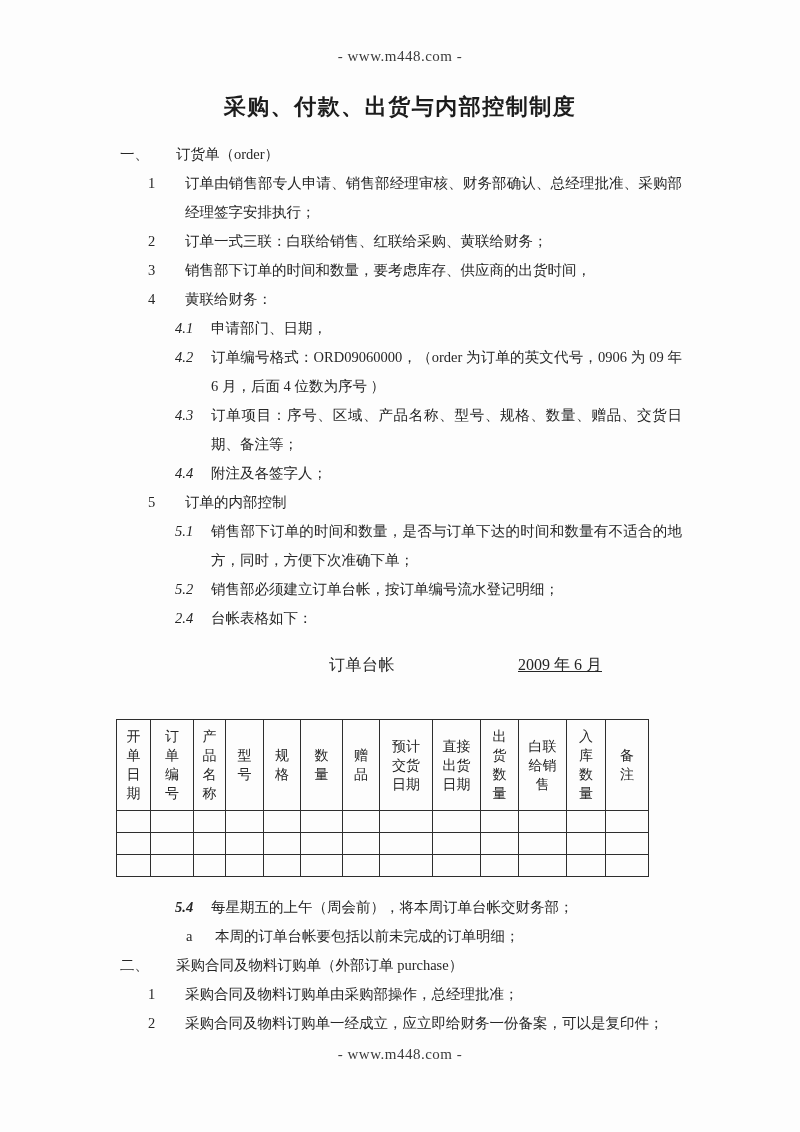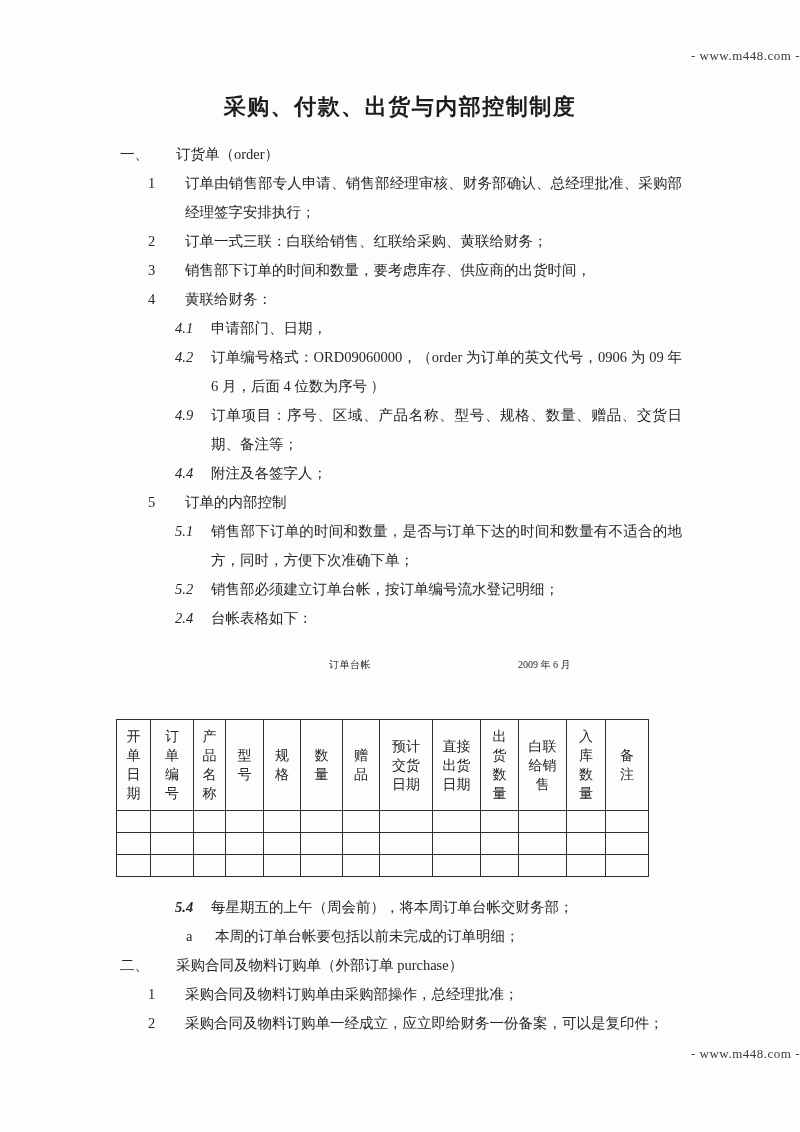--- a/index.html
+++ b/index.html
@@ -6,22 +6,22 @@
   .page{
     position:relative;
     width:800px;height:1132px;
     background:#fdfdfd;
     font-family:"Liberation Serif","DejaVu Serif",serif;
     color:#262626;
     overflow:hidden;
   }
   .runner{
     position:absolute;left:0;width:800px;
-    text-align:right;
-    font-size:13px;color:#3a3a3a;letter-spacing:0.5px;
+    text-align:center;
+    font-size:15px;color:#3a3a3a;letter-spacing:0.5px;
   }
   .runner.head{top:48px;}
   .runner.foot{top:1046px;}
   .doc-title{
     position:absolute;top:92px;left:0;width:800px;
     margin:0;text-align:center;
     font-family:"Liberation Sans","DejaVu Sans",sans-serif;
     font-weight:bold;font-size:22px;letter-spacing:1.5px;color:#1c1c1c;
   }
   .body{
@@ -34,23 +34,23 @@
   .sec .num{left:0;}
   .l1{padding-left:65px;}
   .l1 .num{left:28px;}
   .l2{padding-left:91px;}
   .l2 .num{left:55px;font-style:italic;}
   .l2 .num.bold{font-weight:bold;}
   .l3{padding-left:95px;}
   .l3 .num{left:66px;}
   
   .table-wrap{margin-top:17px;margin-bottom:16px;margin-left:-4px;}
-  .table-caption{position:relative;height:29px;font-size:10px;}
+  .table-caption{position:relative;height:29px;font-size:16px;}
   .t-title{position:absolute;left:213px;top:0;letter-spacing:0.5px;}
-  .t-period{position:absolute;left:402px;top:0;}
+  .t-period{position:absolute;left:402px;top:0;text-decoration:underline;}
   table.ledger{
     border-collapse:collapse;table-layout:fixed;
     width:532px;
     margin-top:40px;
   }
   table.ledger th,table.ledger td{
     border:1px solid #2e2e2e;
     padding:3px 2px;
     font-weight:normal;
     text-align:center;vertical-align:middle;
@@ -102,21 +102,21 @@
       <span class="num">4.1</span>
       <span>申请部门、日期，</span>
     </div>
 
     <div class="row l2">
       <span class="num">4.2</span>
       <span>订单编号格式：ORD09060000，（order 为订单的英文代号，0906 为 09 年 6 月，后面 4 位数为序号 ）</span>
     </div>
 
     <div class="row l2">
-      <span class="num">4.9</span>
+      <span class="num">4.3</span>
       <span>订单项目：序号、区域、产品名称、型号、规格、数量、赠品、交货日期、备注等；</span>
     </div>
 
     <div class="row l2">
       <span class="num">4.4</span>
       <span>附注及各签字人；</span>
     </div>
 
     <div class="row l1">
       <span class="num">5</span>

